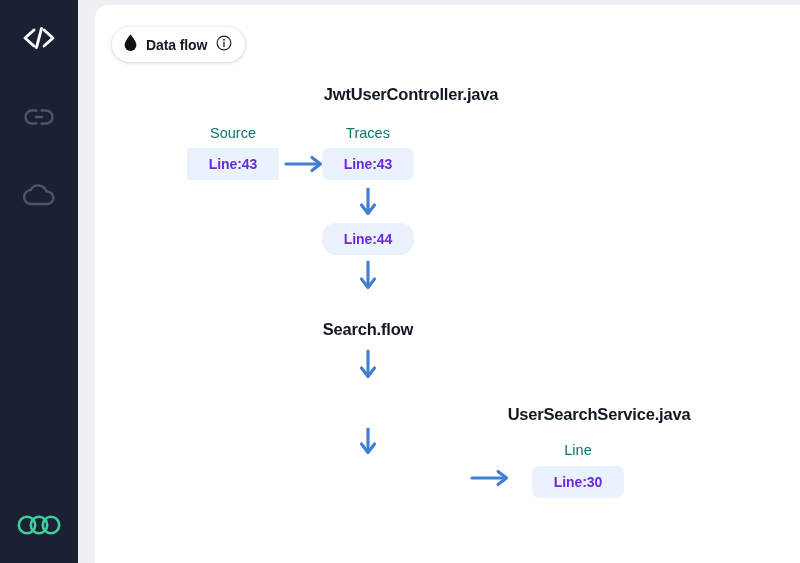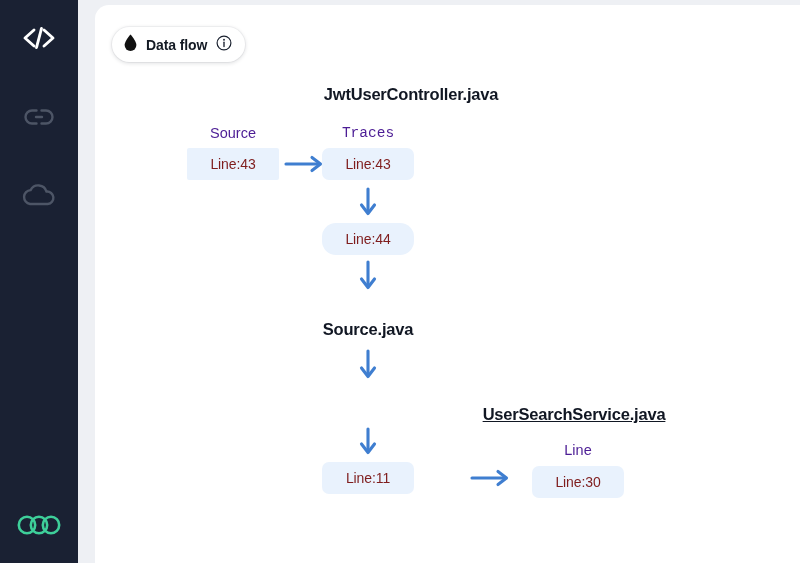--- a/index.html
+++ b/index.html
@@ -95,36 +95,36 @@
     color: #111723;
     letter-spacing: -0.2px;
     white-space: nowrap;
     transform: translateX(-50%);
   }
 
   .col-label {
     position: absolute;
     font-size: 14.5px;
     font-weight: 400;
-    color: #4c1d95;
+    color: #0f766e;
     white-space: nowrap;
     transform: translateX(-50%);
   }
 
   .node {
     position: absolute;
     width: 92px;
     height: 32px;
     display: flex;
     align-items: center;
     justify-content: center;
     background: #e9f2fd;
-    color: #7f1d1d;
+    color: #6d28d9;
     font-size: 14px;
-    font-weight: 400;
+    font-weight: 700;
     letter-spacing: -0.1px;
     border-radius: 7px;
     transform: translateX(-50%);
     cursor: pointer;
     white-space: nowrap;
   }
   .node.square { border-radius: 2px; }
 
   .arrow {
     position: absolute;
@@ -192,21 +192,21 @@
           <circle cx="8" cy="8" r="6.9" stroke="#1b2230" stroke-width="1.2"></circle>
           <circle cx="8" cy="4.8" r="0.95" fill="#1b2230"></circle>
           <path d="M8 7.2 V11.6" stroke="#1b2230" stroke-width="1.35" stroke-linecap="round"></path>
         </svg>
       </span>
     </div>
 
     <div class="file-title" style="left:273px; top:80px;margin-left:43px;">JwtUserController.java</div>
 
     <div class="col-label" style="left:138px; top:120px;">Source</div>
-    <div class="col-label" style="left:273px; top:120px;font-family:Liberation Mono, monospace;">Traces</div>
+    <div class="col-label" style="left:273px; top:120px;">Traces</div>
 
     <div class="node square" style="left:138px; top:143px;">Line:43</div>
 
     <div class="arrow horiz" style="left:189px; top:149px;">
       <svg width="46" height="20" viewBox="0 0 46 20" fill="none">
         <path d="M2 10 H34" stroke="#3f7ed0" stroke-width="3.1" stroke-linecap="round"></path>
         <path d="M28 3.5 L36.5 10 L28 16.5" stroke="#3f7ed0" stroke-width="3.1" stroke-linecap="round" stroke-linejoin="round" fill="none"></path>
       </svg>
     </div>
 
@@ -221,40 +221,39 @@
 
     <div class="node" style="left:273px; top:218px;border-radius:14px;">Line:44</div>
 
     <div class="arrow" style="left:273px; top:255px;">
       <svg width="22" height="36" viewBox="0 0 22 36" fill="none">
         <path d="M11 2 V25" stroke="#3f7ed0" stroke-width="3.1" stroke-linecap="round"></path>
         <path d="M4.5 19 L11 27.5 L17.5 19" stroke="#3f7ed0" stroke-width="3.1" stroke-linecap="round" stroke-linejoin="round" fill="none"></path>
       </svg>
     </div>
 
-    <div class="file-title" style="left:273px; top:315px;">Source.java</div>
+    <div class="file-title" style="left:273px; top:315px;">Search.flow</div>
 
     <div class="arrow" style="left:273px; top:344px;">
       <svg width="22" height="36" viewBox="0 0 22 36" fill="none">
         <path d="M11 2 V25" stroke="#3f7ed0" stroke-width="3.1" stroke-linecap="round"></path>
         <path d="M4.5 19 L11 27.5 L17.5 19" stroke="#3f7ed0" stroke-width="3.1" stroke-linecap="round" stroke-linejoin="round" fill="none"></path>
       </svg>
     </div>
 
 
     <div class="arrow" style="left:273px; top:422px;">
       <svg width="22" height="34" viewBox="0 0 22 34" fill="none">
         <path d="M11 2 V23" stroke="#3f7ed0" stroke-width="3.1" stroke-linecap="round"></path>
         <path d="M4.5 17 L11 25.5 L17.5 17" stroke="#3f7ed0" stroke-width="3.1" stroke-linecap="round" stroke-linejoin="round" fill="none"></path>
       </svg>
     </div>
 
-    <div class="node" style="left:273px; top:457px;">Line:11</div>
-
-    <div class="file-title" style="left:479px; top:400px;text-decoration:underline;">UserSearchService.java</div>
+
+    <div class="file-title" style="left:504px; top:400px;">UserSearchService.java</div>
 
     <div class="col-label" style="left:483px; top:437px;">Line</div>
 
     <div class="arrow horiz" style="left:375px; top:463px;">
       <svg width="46" height="20" viewBox="0 0 46 20" fill="none">
         <path d="M2 10 H34" stroke="#3f7ed0" stroke-width="3.1" stroke-linecap="round"></path>
         <path d="M28 3.5 L36.5 10 L28 16.5" stroke="#3f7ed0" stroke-width="3.1" stroke-linecap="round" stroke-linejoin="round" fill="none"></path>
       </svg>
     </div>
 

